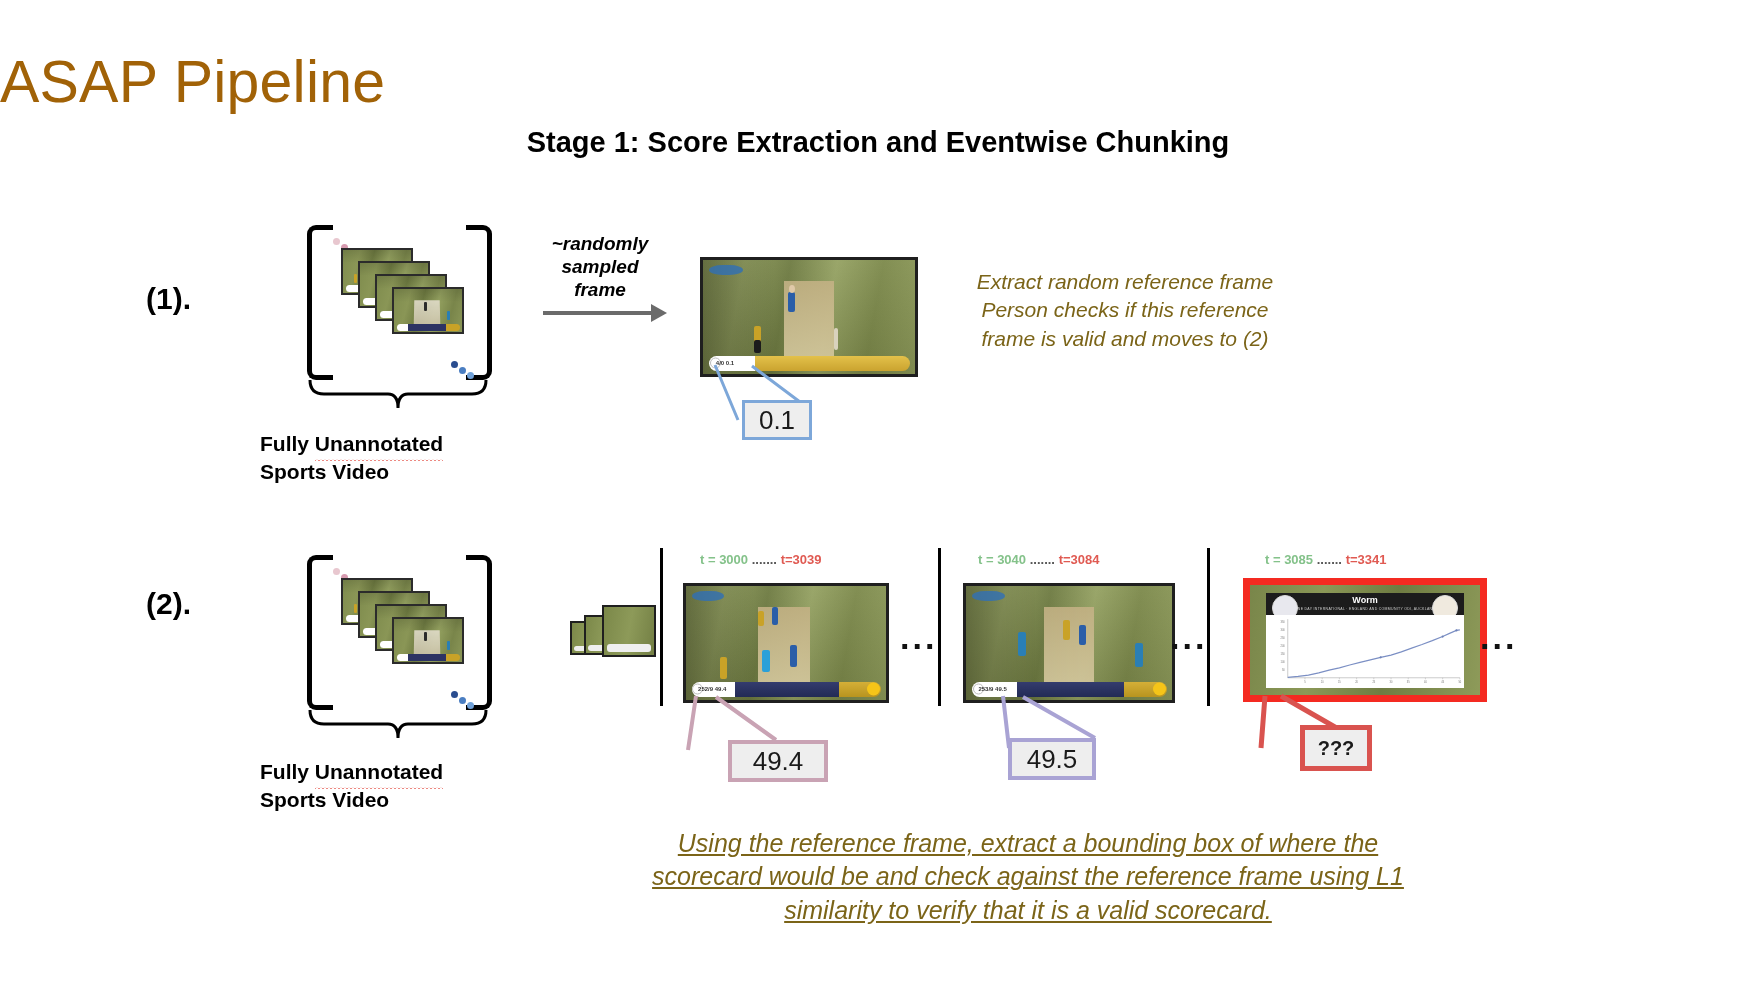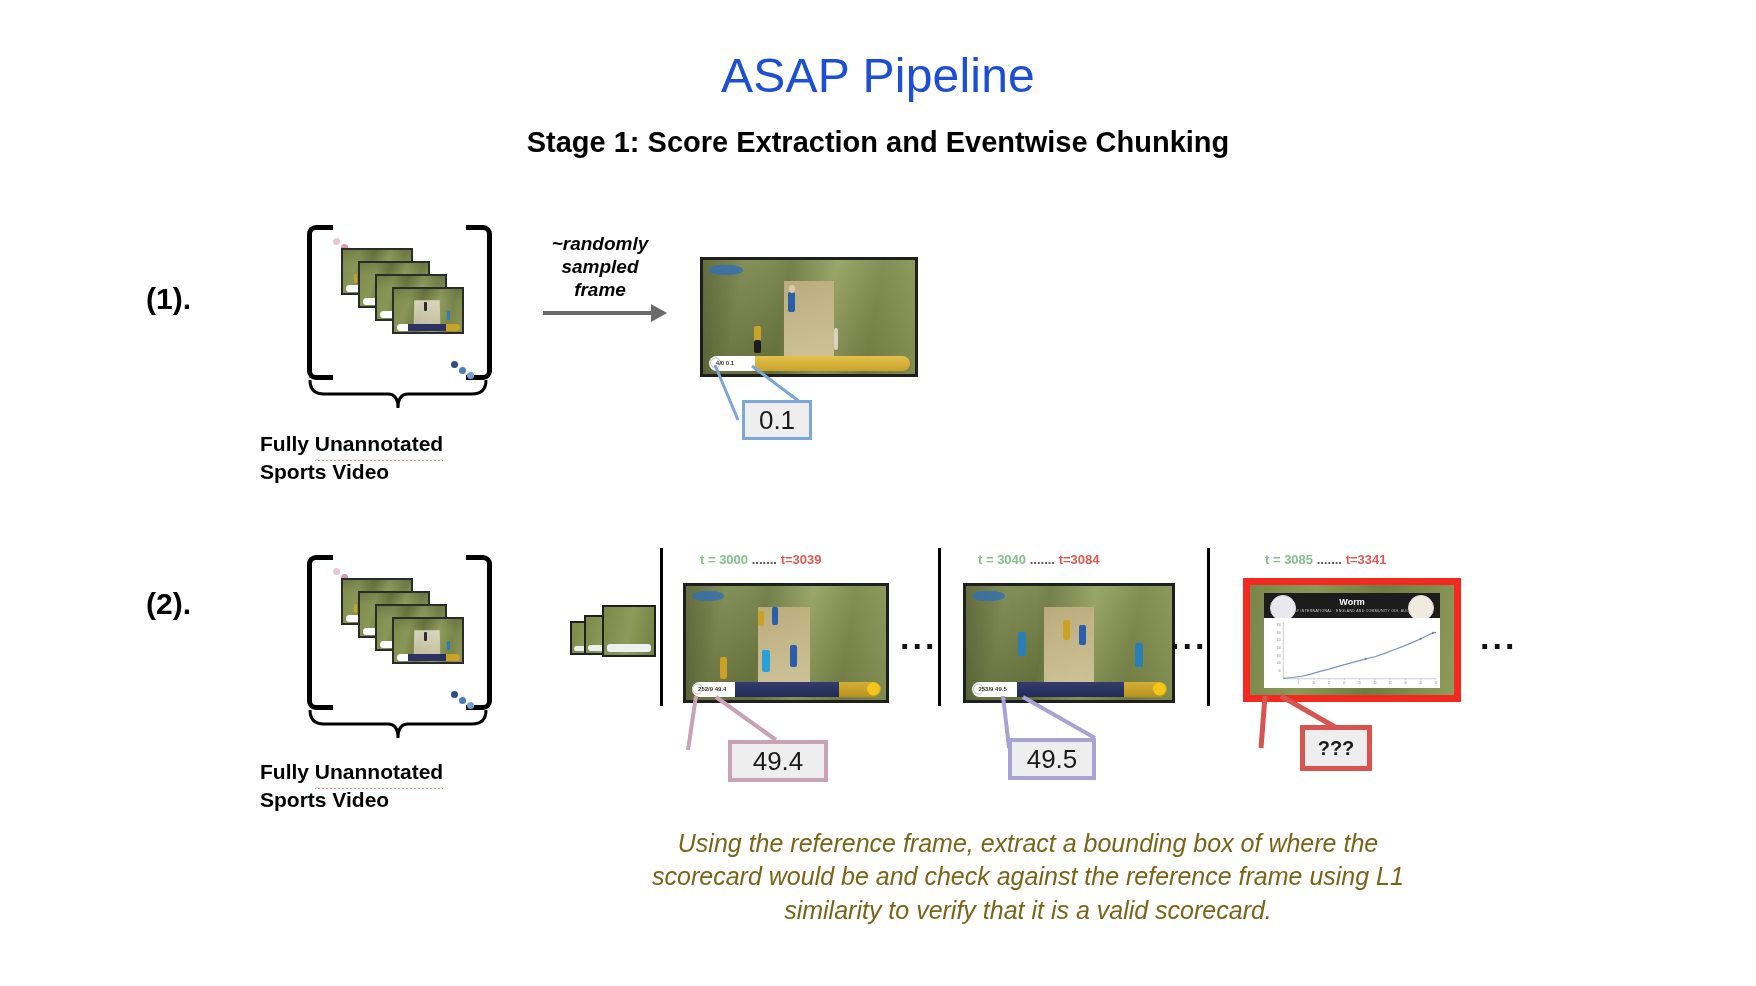--- a/index.html
+++ b/index.html
@@ -12,22 +12,22 @@
   }
   #slide {
     position: relative;
     width: 1756px; height: 986px;
     background: #ffffff;
   }
 
   
   .title {
     position: absolute; left: 0; top: 48px; width: 100%;
-    text-align: center;
-    font-size: 48px; font-weight: 400; color: #1d4ed8;
+    text-align: left;
+    font-size: 59px; font-weight: 400; color: #a16207;
     letter-spacing: .2px;
   }
   .subtitle {
     position: absolute; left: 0; top: 126px; width: 100%;
     text-align: center;
     font-size: 29px; font-weight: bold; color: #000;
   }
 
   
   .step-num {
@@ -218,21 +218,21 @@
   .thumb {
     position: absolute; border: 2px solid #1f1f1f;
     background-image: linear-gradient(100deg, #7b8849 0%, #8d9a59 50%, #737f44 100%);
     overflow: hidden;
   }
   .thumb .tb { position: absolute; left: 6%; right: 6%; bottom: 6%; height: 16%; background: #efefef; border-radius: 3px; }
 
   .bottom-note {
     position: absolute; text-align: center;
     color: #7b6418; font-style: italic;
-    font-size: 25px; line-height: 1.33;
+    font-size: 25px; line-height: 1.33; text-decoration: underline;
   }
 </style>
 </head>
 <body>
 
 <div id="slide">
 
   <div class="title">ASAP Pipeline</div>
   <div class="subtitle">Stage 1: Score Extraction and Eventwise Chunking</div>
 
@@ -311,20 +311,25 @@
     </div>
   </div>
 
   <svg class="callout-svg" style="left:690px; top:360px;" width="180" height="70" viewBox="0 0 180 70">
     <path d="M25 5 L48 60 M62 6 L118 48" fill="none" stroke="#7da7d9" stroke-width="3"></path>
   </svg>
   <div class="value-box" style="left:742px; top:400px; width:70px; height:40px; border:3px solid #7da7d9;">
     <span>0.1</span>
   </div>
 
+  <div class="olive-note" style="left:930px; top:268px; width:390px; font-size:21px;">
+    <div>Extract random reference frame</div>
+    <div>Person checks if this reference</div>
+    <div>frame is valid and moves to (2)</div>
+  </div>
 
   <div class="step-num" style="left:146px; top:587px;">(2).</div>
 
   <div class="bracket-group" style="left:307px; top:555px; width:185px; height:155px;">
     <div class="bracket left"></div>
     <div class="bracket right"></div>
 
     <div class="dot" style="left:26px; top:13px; width:7px; height:7px; background:#e8c7cf;"></div>
     <div class="dot" style="left:34px; top:19px; width:7px; height:7px; background:#d79bb0;"></div>
 
@@ -453,21 +458,21 @@
   </div>
 
   <div class="ellipsis" style="left:1170px; top:620px;">...</div>
 
   <div class="tlabel" style="left:1265px; top:552px;">
     <span class="t-start">t = 3085</span>
     <span class="t-dots">.......</span>
     <span class="t-end">t=3341</span>
   </div>
 
-  <div class="redframe" style="left:1243px; top:578px; width:218px; height:124px;">
+  <div class="redframe" style="left:1243px; top:578px; width:244px; height:124px;">
     <div class="worm-panel">
       <div class="worm-header">
         <div class="worm-badge left"></div>
         <div class="worm-badge right"></div>
         <div class="worm-title">Worm</div>
         <div class="worm-sub">ONE DAY INTERNATIONAL · ENGLAND AND COMMUNITY ODI, AUCKLAND</div>
       </div>
       <div class="worm-plot">
         <svg id="worm-svg" width="100%" height="100%" viewBox="0 0 200 70" preserveAspectRatio="none">
           <g id="worm-yticks">

